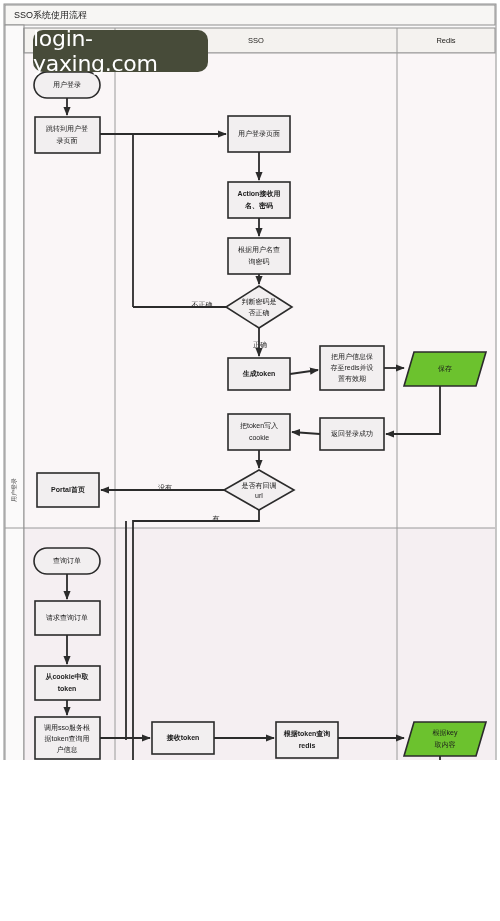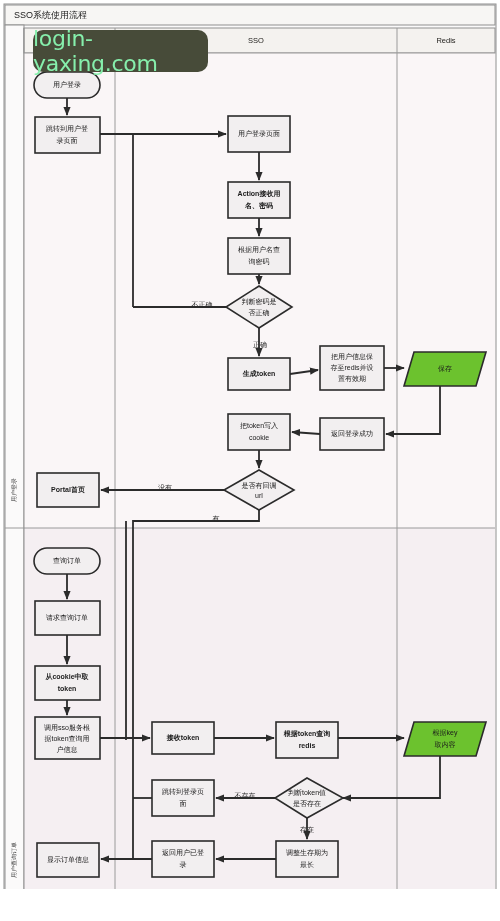--- a/index.html
+++ b/index.html
@@ -1,27 +1,27 @@
 <!DOCTYPE html>
 <html><head>
 <meta charset="utf-8">
 <style>
   html,body{margin:0;padding:0;background:#ffffff;}
   body{font-family:"Liberation Sans","DejaVu Sans",sans-serif;}
-  #page{position:relative;width:500px;height:889px;overflow:hidden;background:#fbfafa;}
+  #page{position:relative;width:500px;height:760px;overflow:hidden;background:#fbfafa;}
   #diagram{position:absolute;left:0;top:0;width:500px;height:921px;}
   .node-text{font-family:"Liberation Sans","DejaVu Sans",sans-serif;font-size:7px;fill:#1b1b1b;text-anchor:middle;dominant-baseline:middle;}
   .node-text.bold{font-weight:bold;}
   .edge-label{font-family:"Liberation Sans","DejaVu Sans",sans-serif;font-size:7px;fill:#2a2a2a;text-anchor:middle;dominant-baseline:middle;}
   .lane-header-text{font-family:"Liberation Sans","DejaVu Sans",sans-serif;font-size:7.5px;fill:#23221f;text-anchor:middle;dominant-baseline:middle;}
   .title-text{font-family:"Liberation Sans","DejaVu Sans",sans-serif;font-size:9px;fill:#1a1a1a;dominant-baseline:middle;}
   .phase-text{font-family:"Liberation Sans","DejaVu Sans",sans-serif;font-size:6px;fill:#3a3a3a;text-anchor:middle;dominant-baseline:middle;}
   #watermark{position:absolute;left:33px;top:30px;width:175px;height:42px;
     background:#474b39;border-radius:10px;display:flex;align-items:center;justify-content:center;}
-  #watermark span{font-family:"DejaVu Sans",sans-serif;font-size:22px;color:#86efac;letter-spacing:-0.3px;}
+  #watermark span{font-family:"DejaVu Sans",sans-serif;font-size:22px;color:#ffffff;letter-spacing:-0.3px;}
 </style>
 </head>
 <body>
 
 <div id="page">
 
   <svg id="diagram" viewBox="0 0 500 921" xmlns="http://www.w3.org/2000/svg">
 
     <defs>
       <marker id="arrow" viewBox="0 0 10 10" refX="9" refY="5" markerWidth="5" markerHeight="5" orient="auto-start-reverse">

